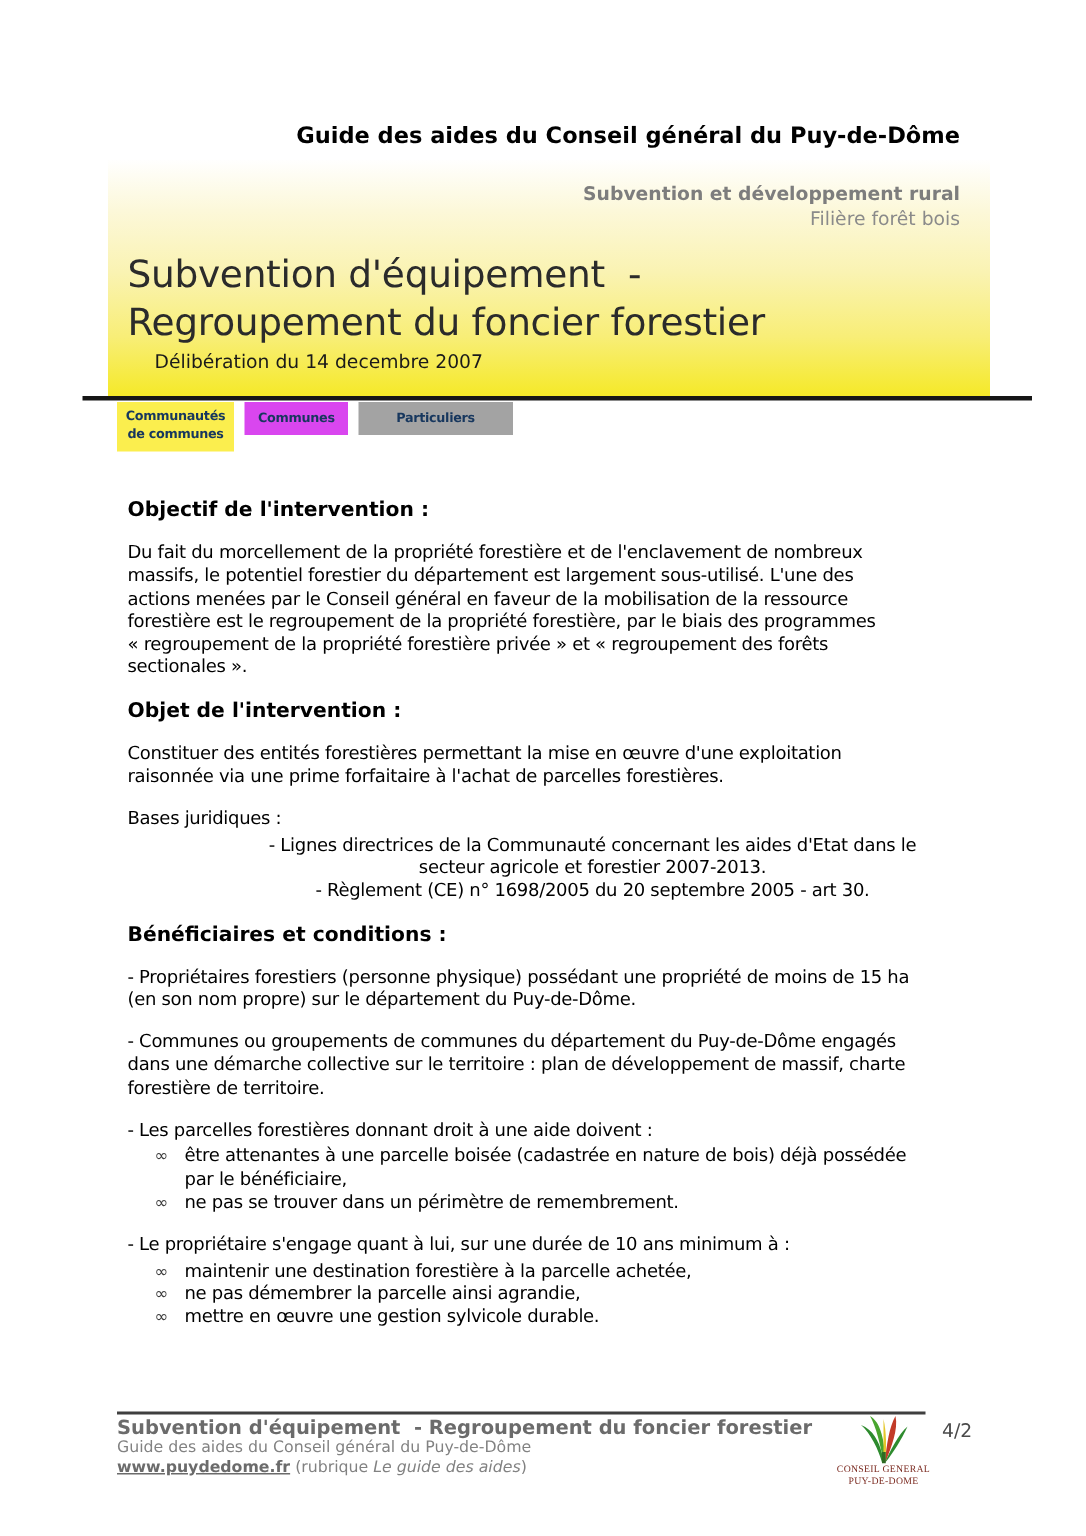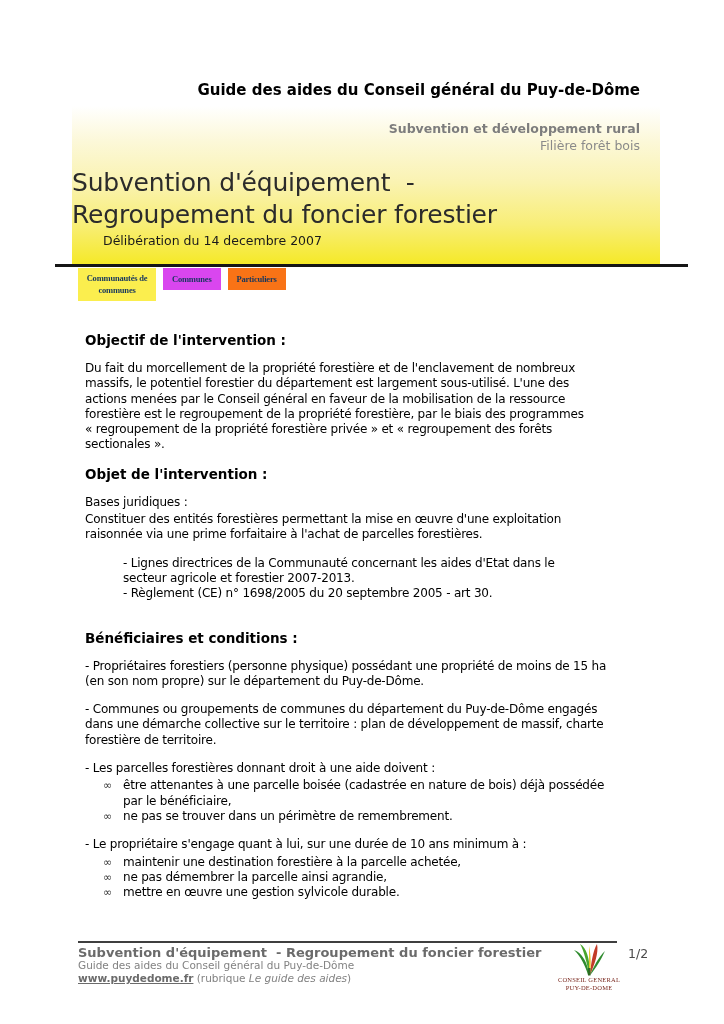--- a/index.html
+++ b/index.html
@@ -48,20 +48,21 @@
   .banner-right {
     text-align: right;
     padding: 14px 20px 0 0;
     line-height: 17px;
   }
   .banner-category { font-size: 12.5px; font-weight: bold; color: #7d7d7d; }
   .banner-subcategory { font-size: 12.5px; color: #8a8a8a; }
 
   .doc-title {
     margin-top: 13px;
+    padding-left: 13px;
     font-size: 25px;
     color: #2b2b2b;
     line-height: 32px;
     letter-spacing: -0.2px;
   }
   .keep-space { white-space: pre; }
   .deliberation {
     margin-top: 2px;
     padding-left: 31px;
     font-size: 12.5px;
@@ -74,34 +75,33 @@
     height: 3px;
     background: #161616;
   }
 
   
   .tabs {
     margin: 1px 0 12px 78px;
     display: flex;
     align-items: flex-start;
     gap: 7px;
-    font-family: Liberation Serif, serif;
   }
   .tab {
     font-size: 8.5px;
     font-weight: bold;
     letter-spacing: -0.2px;
     color: #17375e;
     text-align: center;
     line-height: 12px;
     cursor: pointer;
   }
   .tab-yellow { background: #fbee4e; width: 78px; padding: 4px 2px 5px; }
   .tab-blue   { background: #d946ef; padding: 5px 9px; }
-  .tab-orange { background: #f97316; padding: 5px 9px; }
+  .tab-orange { background: #a3a3a3; padding: 5px 25px; }
 
   
   .main {
     margin: 31px 60px 0 85px;
     width: 582px;
     color: #000000;
   }
   .main h2 {
     font-size: 13.5px;
     font-weight: bold;
@@ -112,21 +112,21 @@
   .mt  { margin-top: 19px; }
   .mt2 { margin-top: 24px; }
   .para {
     font-size: 12px;
     letter-spacing: -0.2px;
     line-height: 15.3px;
     white-space: pre-line;
     margin: 0 0 13px 0;
   }
   .label-line { margin-bottom: 2px; }
-  .indent-list { margin-left: 38px; margin-bottom: 28px; }
+  .indent-list { margin-left: 38px; margin-bottom: 13px; text-align: center; }
   .indent-list .para { margin: 0; }
 
   .inf-list { margin-bottom: 13px; }
   .inf-item { display: flex; }
   .inf-bullet {
     flex: none;
     width: 20px;
     margin-left: 18px;
     font-size: 11px;
     color: #3a3a3a;
@@ -226,24 +226,24 @@
 
     <h2>Objectif de l'intervention :</h2>
     <p class="para">Du fait du morcellement de la propriété forestière et de l'enclavement de nombreux
 massifs, le potentiel forestier du département est largement sous-utilisé. L'une des
 actions menées par le Conseil général en faveur de la mobilisation de la ressource
 forestière est le regroupement de la propriété forestière, par le biais des programmes
 « regroupement de la propriété forestière privée » et « regroupement des forêts
 sectionales ».</p>
 
     <h2 class="mt">Objet de l'intervention :</h2>
-    <p class="para label-line">Bases juridiques :</p>
-
     <p class="para">Constituer des entités forestières permettant la mise en œuvre d'une exploitation
 raisonnée via une prime forfaitaire à l'achat de parcelles forestières.</p>
+
+    <p class="para label-line">Bases juridiques :</p>
     <div class="indent-list">
       <p class="para">- Lignes directrices de la Communauté concernant les aides d'Etat dans le
 secteur agricole et forestier 2007-2013.</p>
       <p class="para">- Règlement (CE) n° 1698/2005 du 20 septembre 2005 - art 30.</p>
     </div>
 
     <h2 class="mt2">Bénéficiaires et conditions :</h2>
     <p class="para">- Propriétaires forestiers (personne physique) possédant une propriété de moins de 15 ha
 (en son nom propre) sur le département du Puy-de-Dôme.</p>
     <p class="para">- Communes ou groupements de communes du département du Puy-de-Dôme engagés
@@ -292,16 +292,16 @@
         <path d="M22 32 C20 24 14 12 8 7 C16 10 20 18 22 26 Z" fill="#2e8b2e"></path>
         <path d="M23 32 C21 20 18 8 14 1 C21 5 23 16 24 26 Z" fill="#49a52e"></path>
         <path d="M24 32 C25 20 27 8 31 1 C33 10 28 22 25 30 Z" fill="#c23b28"></path>
         <path d="M24 32 C27 25 33 13 39 8 C35 17 29 26 25 31 Z" fill="#2e8b2e"></path>
         <path d="M23 32 C23 20 23 10 23 3 C25 12 25 22 24.2 29 Z" fill="#e5c72b"></path>
         <rect x="22" y="25" width="2.5" height="7.5" fill="#2e6b23"></rect>
       </svg>
       <div class="logo-text">CONSEIL GENERAL</div>
       <div class="logo-text">PUY-DE-DOME</div>
     </div>
-    <div class="page-num">1/2</div>
+    <div class="page-num">4/2</div>
   </div>
 
 </div>
 
 </body></html>

